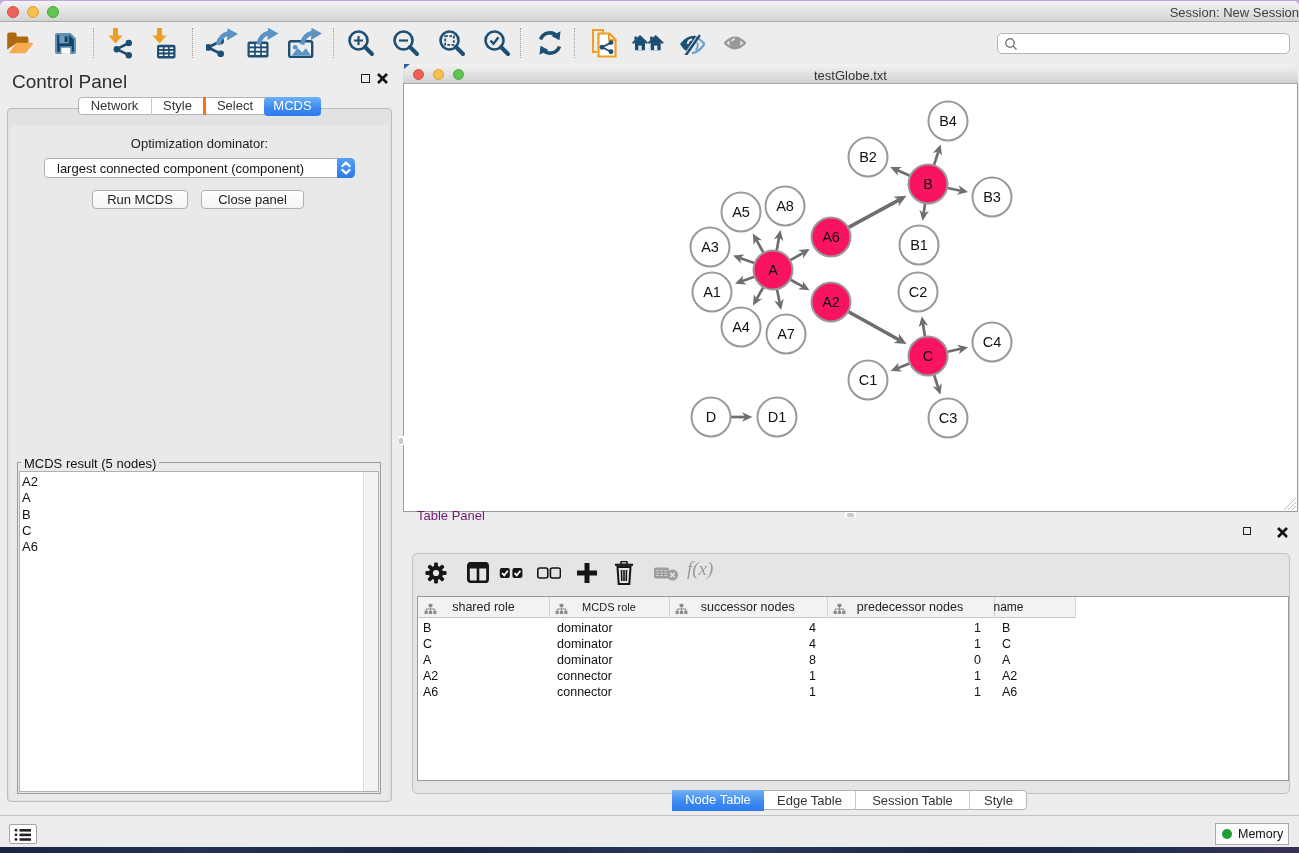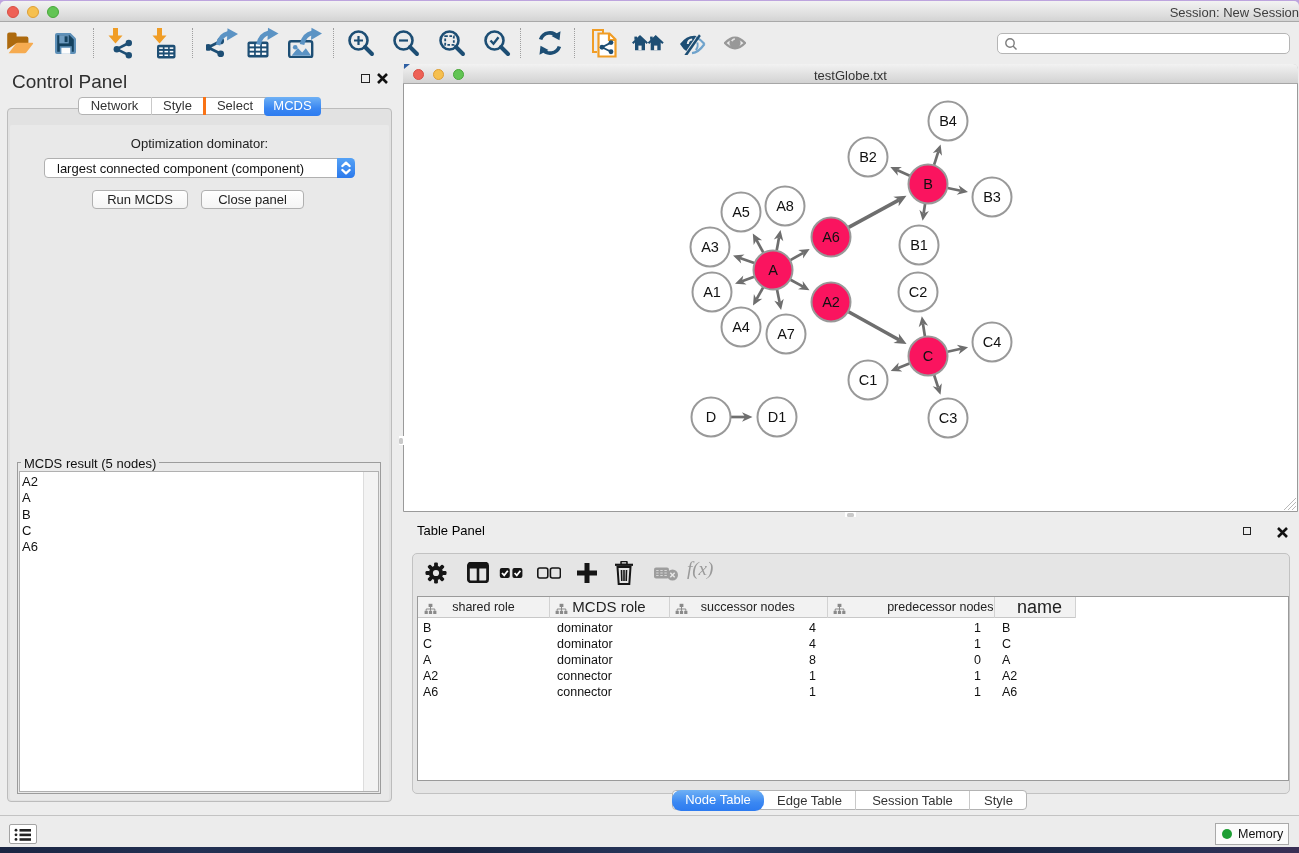--- a/index.html
+++ b/index.html
@@ -280,21 +280,21 @@
     <g stroke="#b9b9b9" stroke-width="1">
       <line x1="13" y1="1" x2="1" y2="13"></line>
       <line x1="13" y1="5" x2="5" y2="13"></line>
       <line x1="13" y1="9" x2="9" y2="13"></line>
     </g>
   </svg>
 <div class="abs" style="left:398.5px;top:436px;width:5px;height:9px;background:#fff"></div>
 <div class="abs" style="left:398.5px;top:437.5px;width:4.5px;height:6px;background:#c9c9c9;border-radius:1.5px"></div>
 <div class="abs" style="left:845px;top:512px;width:11px;height:5px;background:#fff"></div>
 <div class="abs" style="left:846.5px;top:512.5px;width:7px;height:4.5px;background:#c9c9c9;border-radius:1.5px"></div>
-<div class="abs" style="left:417px;top:523px;font-size:13px;color:#000000">Table Panel</div>
+<div class="abs" style="left:417px;top:508px;font-size:13px;color:#701a75">Table Panel</div>
 <div class="abs" style="left:1243px;top:527px;width:8px;height:8px;border:1.4px solid #222"></div>
 <svg class="abs" style="left:1277px;top:527px" width="11" height="11" viewBox="0 0 11 11">
     <path d="M 1 1 L 10 10 M 10 1 L 1 10" stroke="#111" stroke-width="2.6"></path>
   </svg>
 <div class="abs" style="left:412px;top:553px;width:878px;height:241px;background:#e5e5e5;border:1px solid #c2c2c2;border-radius:5px"></div>
 <div style="position:absolute;left:425px;top:562px"><svg width="22" height="22" viewBox="0 0 22 22" style="">
       <g fill="#161616">
         <rect x="9.1" y="0.5" width="3.8" height="4.4" rx="1.2" transform="rotate(0 11 11)"></rect>
         <rect x="9.1" y="0.5" width="3.8" height="4.4" rx="1.2" transform="rotate(45 11 11)"></rect>
         <rect x="9.1" y="0.5" width="3.8" height="4.4" rx="1.2" transform="rotate(90 11 11)"></rect>
@@ -345,27 +345,27 @@
       <rect x="7.3" y="10.3" width="2.4" height="0.6" fill="#fff"></rect>
       <rect x="11.4" y="10.3" width="2.4" height="0.6" fill="#fff"></rect>
       <circle cx="19.5" cy="10" r="5.5" fill="#9d9d9d"></circle>
       <path d="M 17.3 7.8 l 4.4 4.4 M 21.7 7.8 l -4.4 4.4" stroke="#e7e7e7" stroke-width="1.5"></path>
     </svg></div>
 <div class="abs" style="left:687px;top:558px;font-family:'Liberation Serif',serif;font-style:italic;font-size:19px;color:#9a9a9a">f(x)</div>
 <div class="abs" style="left:417px;top:596px;width:872px;height:185px;background:#fff;border:1px solid #9a9a9a"></div>
 <div class="abs" style="left:418px;top:597px;width:657px;height:21px;background:#f2f2f2;border-bottom:1px solid #c8c8c8"></div>
 <div class="abs" style="left:418px;top:597px;width:131px;height:21px;font-size:12.5px;color:#222;text-align:center;line-height:20px">shared role</div>
 <div class="abs" style="left:549px;top:597px;width:0;height:21px;border-left:1px solid #d2d2d2"></div>
-<div class="abs" style="left:549px;top:597px;width:120px;height:21px;font-size:15px;color:#222;text-align:center;line-height:20px">MCDS role</div>
+<div class="abs" style="left:549px;top:597px;width:120px;height:21px;font-size:11px;color:#222;text-align:center;line-height:20px">MCDS role</div>
 <div class="abs" style="left:669px;top:597px;width:0;height:21px;border-left:1px solid #d2d2d2"></div>
 <div class="abs" style="left:669px;top:597px;width:157.5px;height:21px;font-size:12.5px;color:#222;text-align:center;line-height:20px">successor nodes</div>
 <div class="abs" style="left:826.5px;top:597px;width:0;height:21px;border-left:1px solid #d2d2d2"></div>
-<div class="abs" style="left:826.5px;top:597px;width:167px;height:21px;font-size:12.5px;color:#222;text-align:right;line-height:20px">predecessor nodes</div>
+<div class="abs" style="left:826.5px;top:597px;width:167px;height:21px;font-size:12.5px;color:#222;text-align:center;line-height:20px">predecessor nodes</div>
 <div class="abs" style="left:993.5px;top:597px;width:0;height:21px;border-left:1px solid #d2d2d2"></div>
-<div class="abs" style="left:993.5px;top:597px;width:68.5px;height:21px;font-size:18px;color:#222;text-align:right;line-height:20px">name</div>
+<div class="abs" style="left:993.5px;top:597px;width:68.5px;height:21px;font-size:12px;color:#222;text-align:left;line-height:20px">name</div>
 <div class="abs" style="left:1075.0px;top:597px;width:0;height:21px;border-left:1px solid #d2d2d2"></div>
 <div style="position:absolute;left:424px;top:601px"><svg width="13" height="12" viewBox="0 0 13 12" style="">
       <g fill="#8a8a8a">
         <rect x="4.6" y="0.8" width="3.8" height="3.2"></rect>
         <rect x="0.6" y="7.8" width="3.2" height="3.2"></rect>
         <rect x="4.9" y="7.8" width="3.2" height="3.2"></rect>
         <rect x="9.2" y="7.8" width="3.2" height="3.2"></rect>
       </g>
       <path d="M 6.5 4 v 2 M 2.2 7.8 V 6 h 8.6 v 1.8 M 6.5 6 v 1.8" stroke="#8a8a8a" stroke-width="1" fill="none"></path>
     </svg></div>
@@ -415,21 +415,21 @@
 <div class="abs" style="left:557px;top:669px;font-size:12.5px;color:#111">connector</div>
 <div class="abs" style="left:700px;top:669px;width:116px;text-align:right;font-size:12.5px;color:#111">1</div>
 <div class="abs" style="left:860px;top:669px;width:121px;text-align:right;font-size:12.5px;color:#111">1</div>
 <div class="abs" style="left:1002px;top:669px;font-size:12.5px;color:#111">A2</div>
 <div class="abs" style="left:423px;top:685px;font-size:12.5px;color:#111">A6</div>
 <div class="abs" style="left:557px;top:685px;font-size:12.5px;color:#111">connector</div>
 <div class="abs" style="left:700px;top:685px;width:116px;text-align:right;font-size:12.5px;color:#111">1</div>
 <div class="abs" style="left:860px;top:685px;width:121px;text-align:right;font-size:12.5px;color:#111">1</div>
 <div class="abs" style="left:1002px;top:685px;font-size:12.5px;color:#111">A6</div>
 <div class="abs" style="left:672px;top:790px;width:355px;height:20px;background:#fff;border:1px solid #b3b3b3;border-radius:4px"></div>
-<div class="seg" style="left:672px;top:790px;width:92px;height:21px;border:none;border-radius:9px;background:linear-gradient(#6fb1f5,#3a87f2 60%,#2d7bf0);color:#fff;line-height:20px">Node Table</div>
+<div class="seg" style="left:672px;top:790px;width:92px;height:21px;border:none;border-radius:0;background:linear-gradient(#6fb1f5,#3a87f2 60%,#2d7bf0);color:#fff;line-height:20px">Node Table</div>
 <div class="seg" style="left:764px;top:790.5px;width:91px;height:19px;background:none;border:none;line-height:19px">Edge Table</div>
 <div class="seg" style="left:855px;top:790.5px;width:114px;height:19px;background:none;border:none;border-left:1px solid #c9c9c9;line-height:19px">Session Table</div>
 <div class="seg" style="left:969px;top:790.5px;width:58px;height:19px;background:none;border:none;border-left:1px solid #c9c9c9;line-height:19px">Style</div>
 <div class="abs" style="left:0;top:815px;width:1299px;height:33px;background:#ececec;border-top:1px solid #c3c3c3"></div>
 <div class="abs" style="left:9px;top:824px;width:28px;height:20px;background:#fff;border:1.5px solid #a3a3a3;border-radius:2px"></div>
 <div style="position:absolute;left:14px;top:828px"><svg width="18" height="14" viewBox="0 0 18 14" style="">
       <circle cx="2" cy="2.2" r="1.4" fill="#222"></circle>
       <rect x="5.5" y="1.0" width="11.5" height="2.6" fill="#222"></rect>
       <circle cx="2" cy="6.8" r="1.4" fill="#222"></circle>
       <rect x="5.5" y="5.6" width="11.5" height="2.6" fill="#222"></rect>

